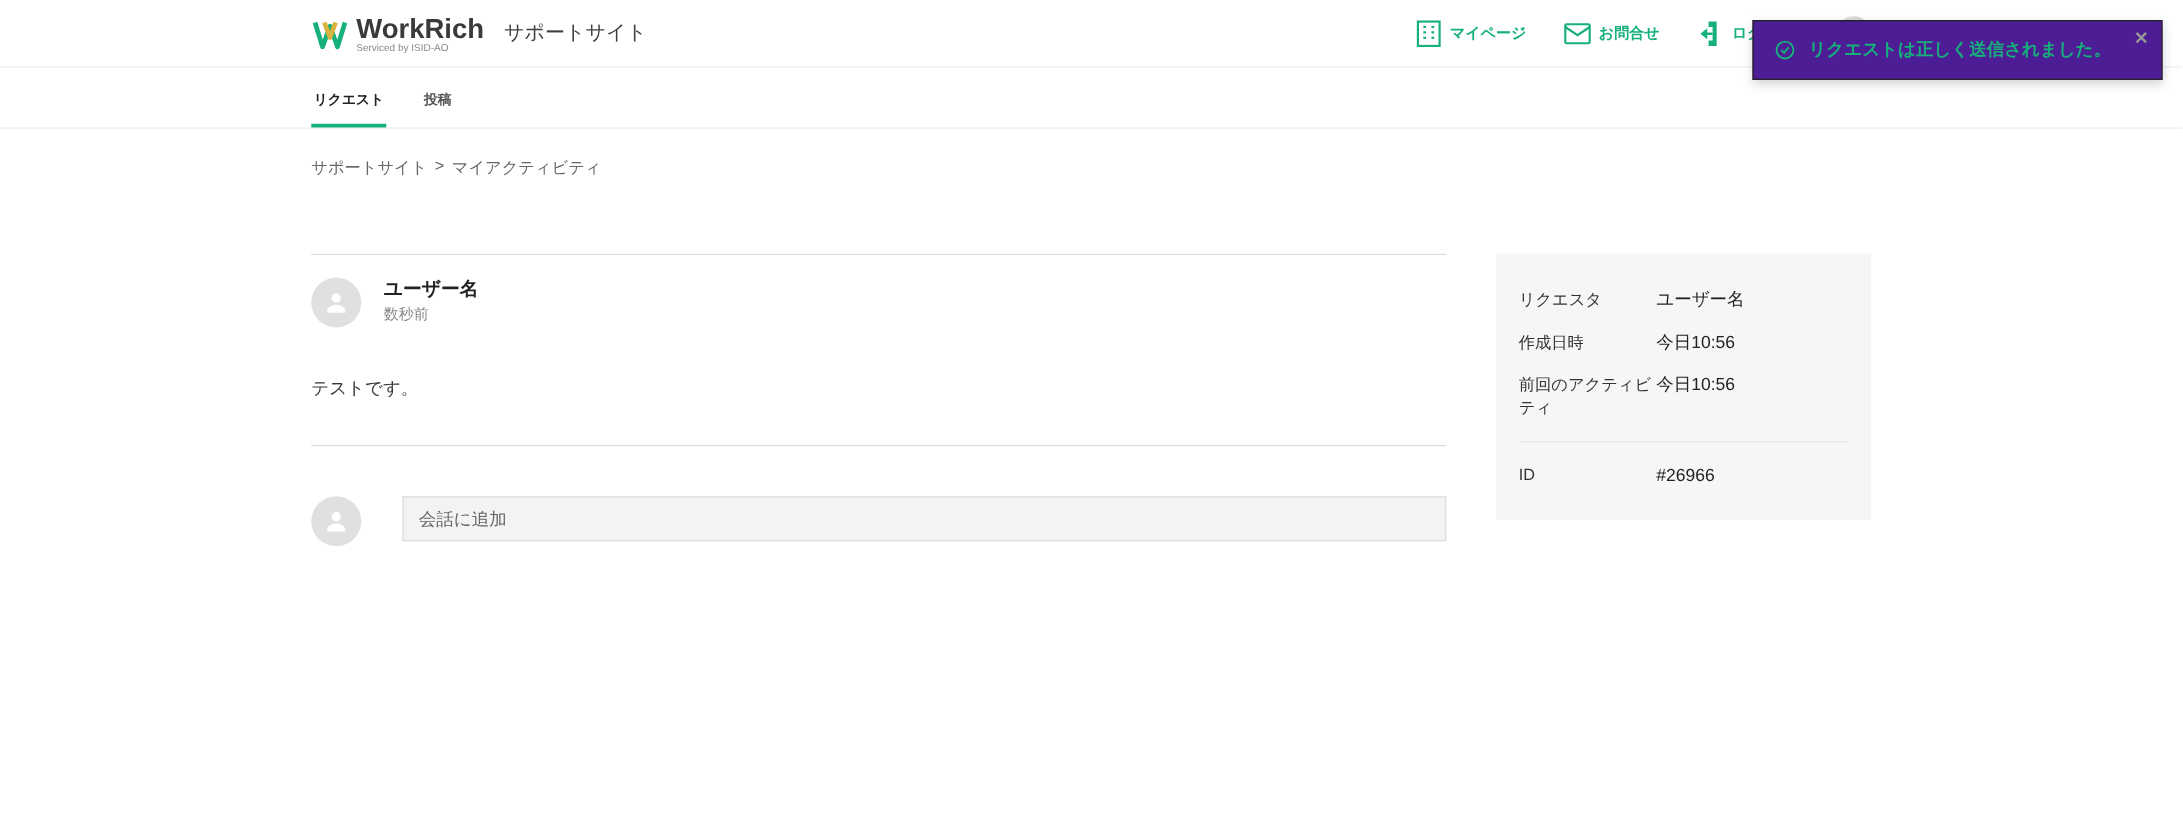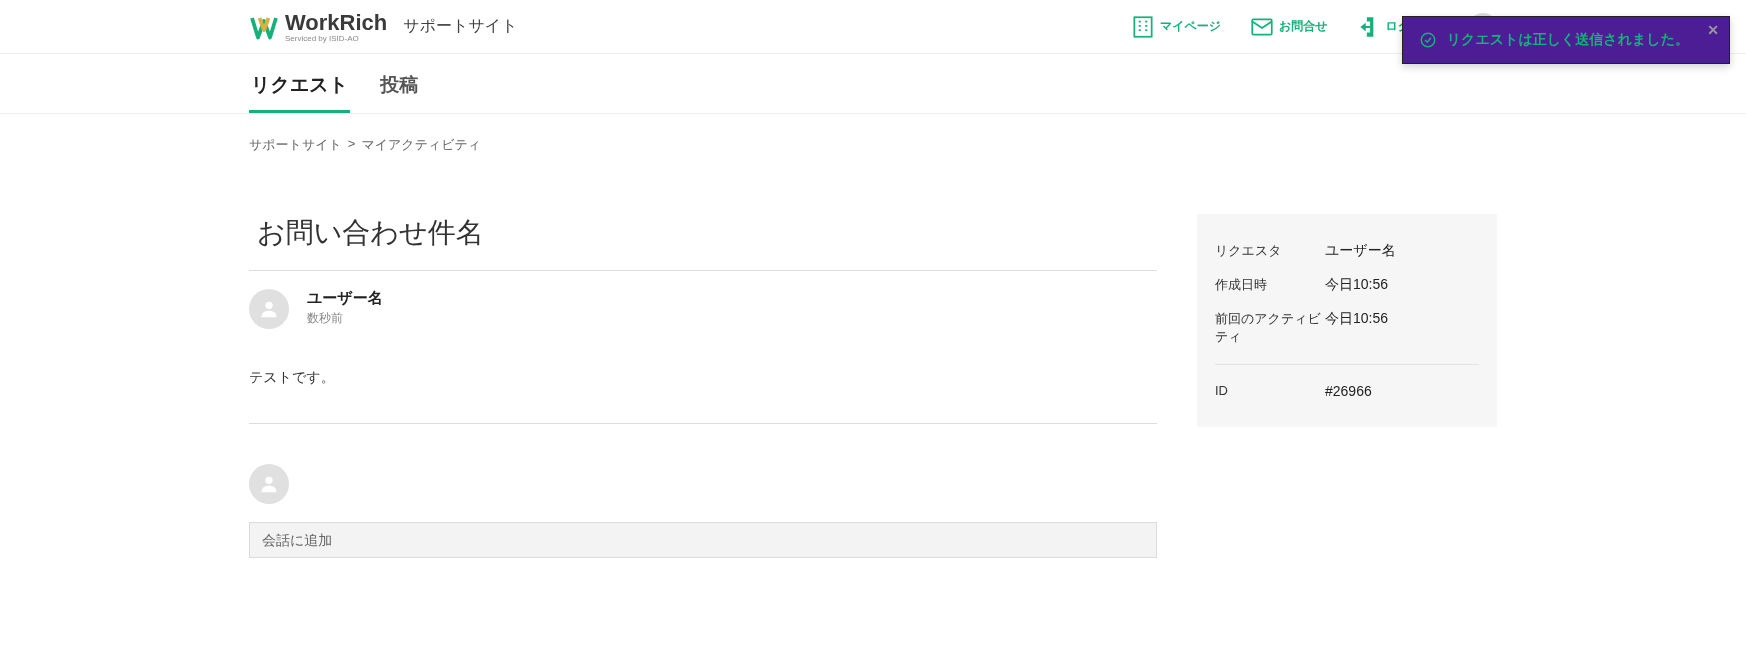--- a/index.html
+++ b/index.html
@@ -85,21 +85,21 @@
   .tabs-bar {
     border-bottom: 1px solid #eeeeee;
   }
   .tabs {
     display: flex;
     gap: 28px;
     padding-top: 4px;
   }
   .tab {
     padding: 14px 2px 12px;
-    font-size: 19px;
+    font-size: 11px;
     color: #555;
     cursor: pointer;
     border-bottom: 3px solid transparent;
     font-weight: 600;
   }
   .tab.active {
     color: #222;
     border-bottom-color: var(--accent);
   }
   .breadcrumb {
@@ -147,23 +147,22 @@
   }
   .comment-user { font-size: 15px; font-weight: 600; color: #222; }
   .comment-time { font-size: 12px; color: #888; }
   .comment-body {
     padding: 20px 0 36px;
     font-size: 14px;
     color: #333;
   }
   .reply-row {
     display: flex;
-    gap: 18px;
+    gap: 33px;
     padding-top: 40px;
-    flex-direction: column;
   }
   .reply-input {
     flex: 1 1 auto;
     height: 36px;
     border: 1px solid #dcdcdc;
     background: #f3f3f3;
     padding: 0 12px;
     font-size: 14px;
     color: #333;
   }
@@ -280,21 +279,20 @@
 <div class="container">
 
   <div class="breadcrumb">
     <a>サポートサイト</a>
     <span>&gt;</span>
     <span>マイアクティビティ</span>
   </div>
 
   <div class="main">
     <div class="left">
-      <h1 class="page-title">お問い合わせ件名</h1>
       <hr class="divider">
       <div class="comment">
         <div class="avatar-sm">
           <svg viewBox="0 0 24 24">
               <circle cx="12" cy="8" r="4"></circle>
               <path d="M4 20c0-4 4-6 8-6s8 2 8 6v1H4z"></path>
             </svg>
         </div>
         <div>
           <div class="comment-head">

